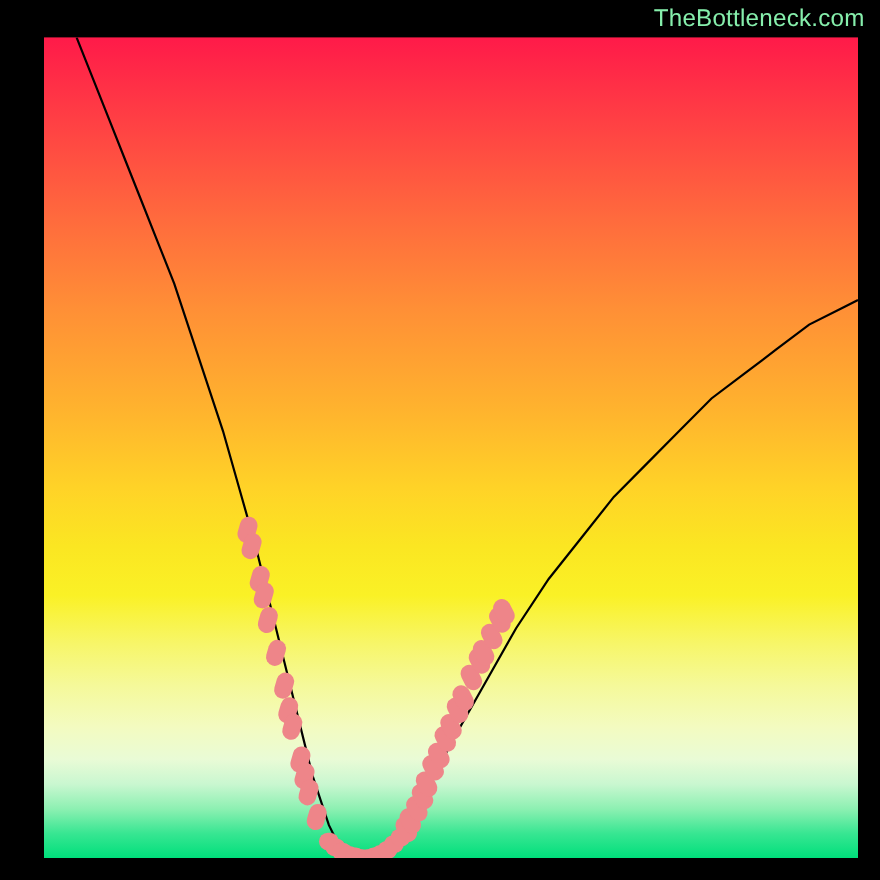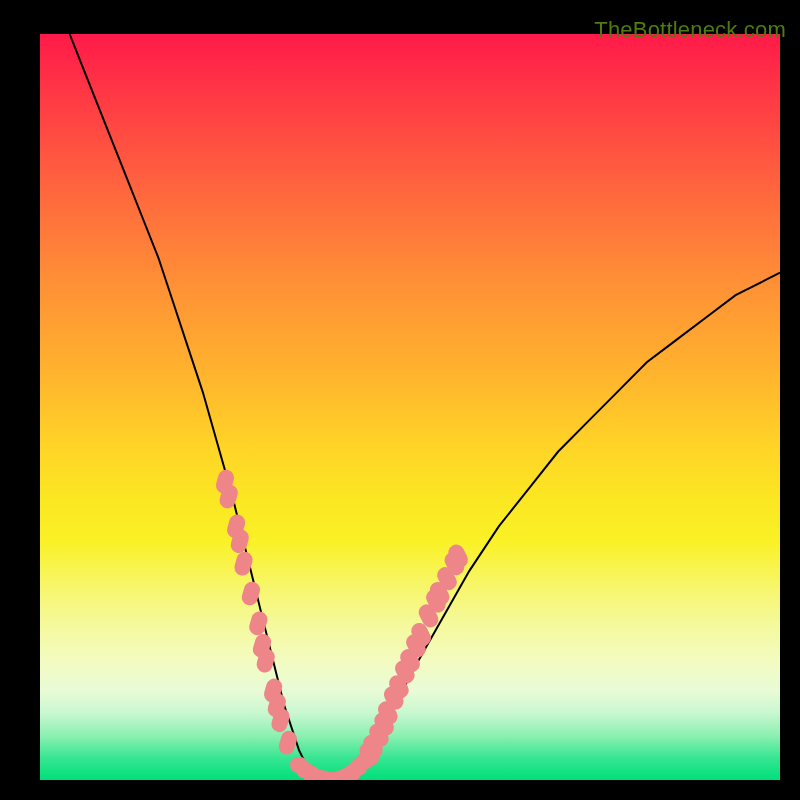--- a/index.html
+++ b/index.html
@@ -40,23 +40,23 @@
       #f3fbc0 84%,
       #e9fbd6 88%,
       #c9f7d0 91%,
       #8df0b2 94%,
       #38e692 97%,
       #00df7b 100%
     );
   }
   .watermark {
     position: absolute;
-    top: 17px;
+    top: 4px;
     right: 14px;
-    color: #4d7c0f;
+    color: #86efac;
     font-size: 22px;
     font-weight: 500;
     letter-spacing: 0.2px;
     user-select: none;
   }
   svg.curve {
     position: absolute;
     left: 0;
     top: 0;
     width: 740px;

